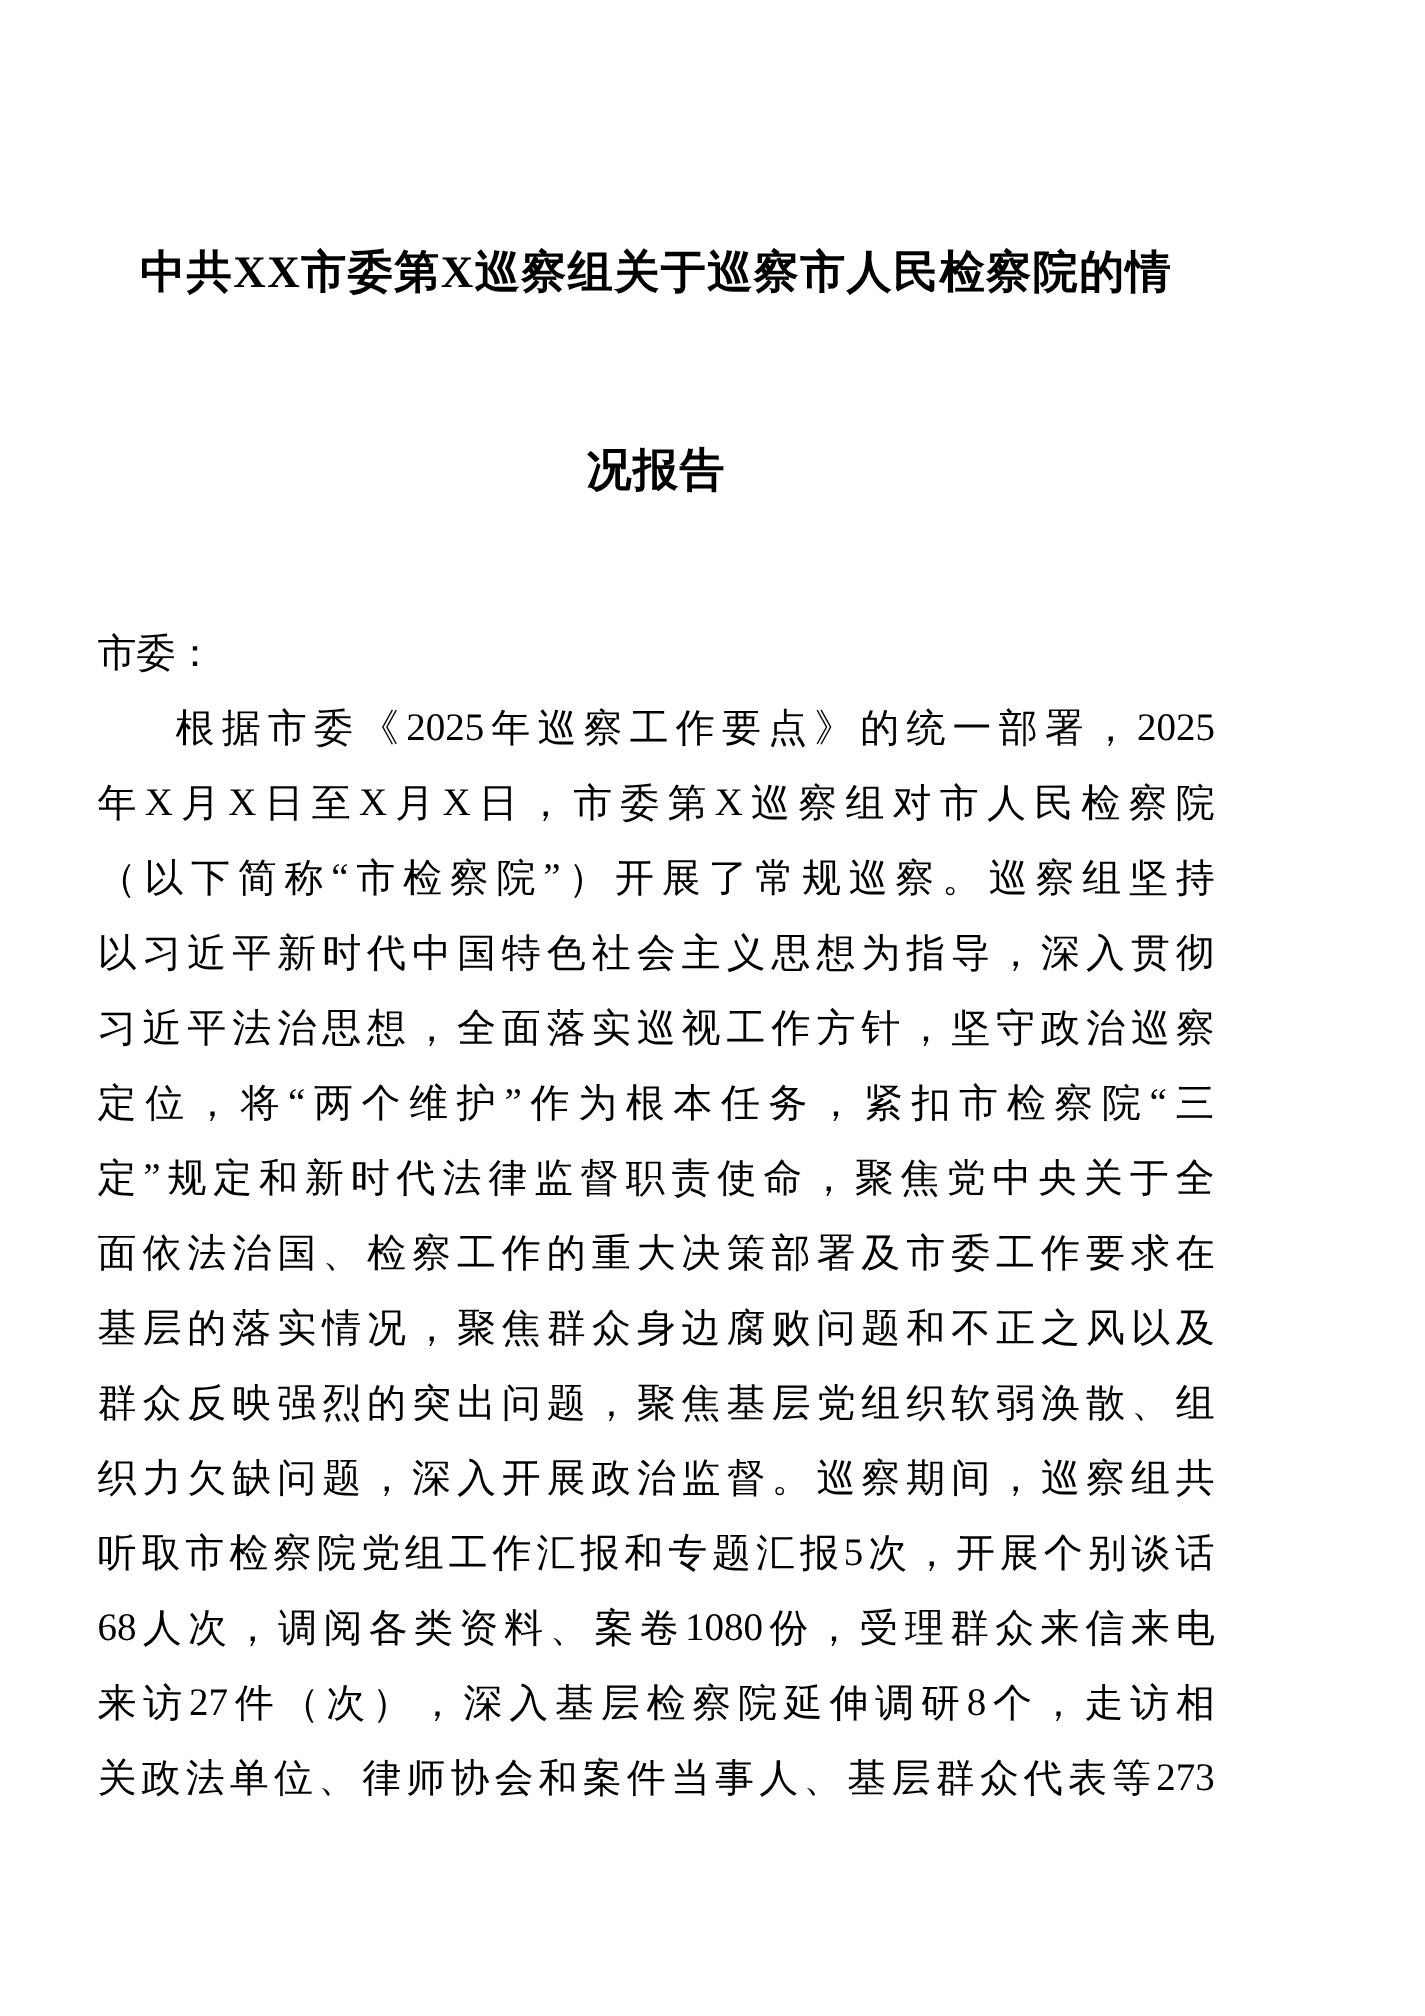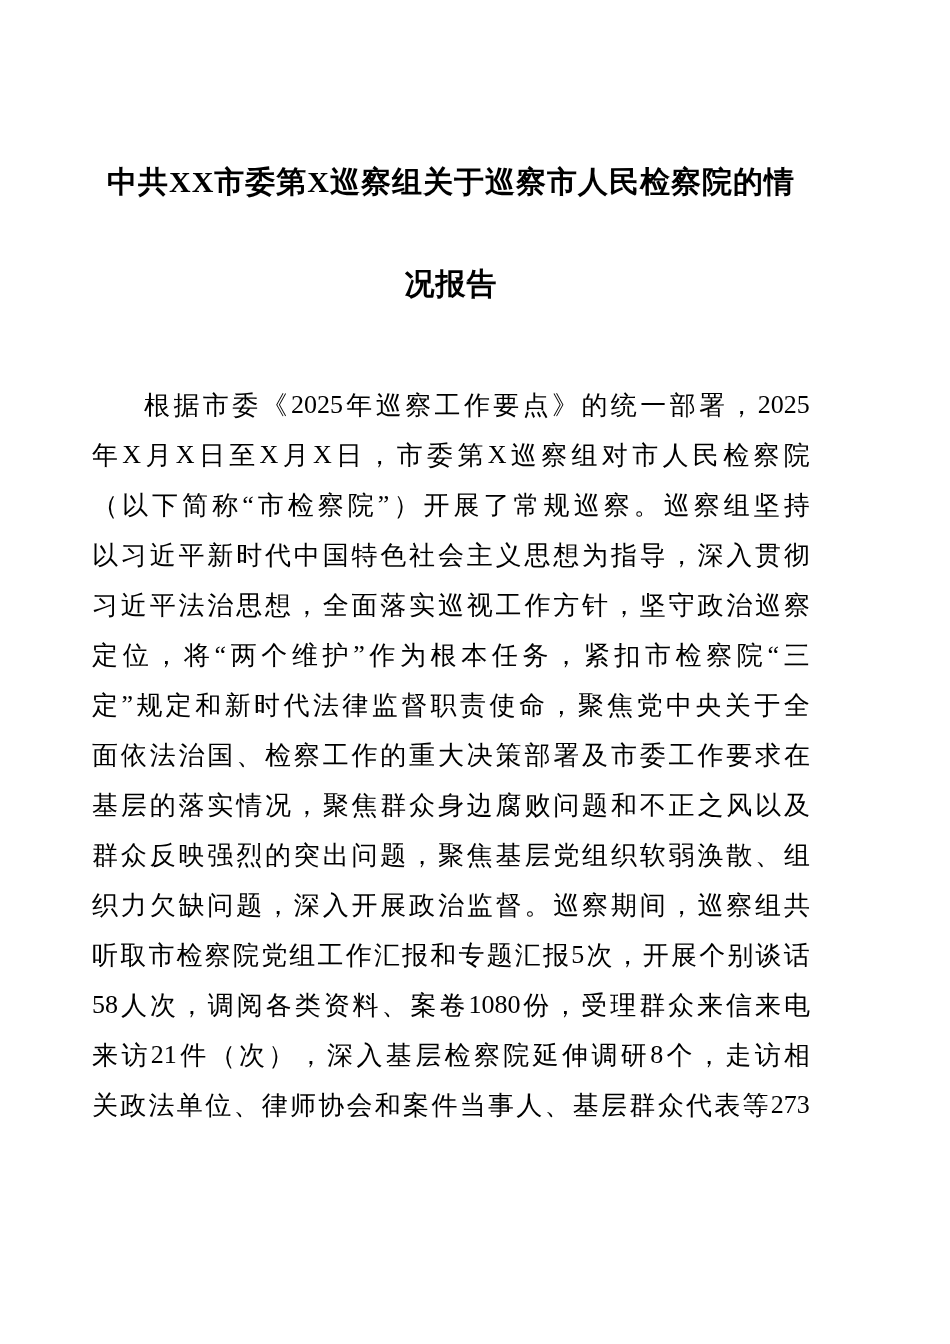--- a/index.html
+++ b/index.html
@@ -6,34 +6,34 @@
   html, body { background: #e9e9e9; }
   .page {
     position: relative;
     width: 950px;
     height: 1344px;
     margin: 0 auto;
     background: #ffffff;
     color: #000000;
     font-family: "Liberation Serif", "DejaVu Serif", serif;
     overflow: hidden;
-    padding-left: 92px;
+    padding-left: 65px;
     padding-right: 140px;
   }
   .doc-title {
     text-align: center;
     font-weight: bold;
     font-size: 30px;
     line-height: 44px;
     height: 44px;
     letter-spacing: 1px;
     white-space: nowrap;
   }
   .doc-title.first { margin-top: 160px; }
-  .doc-title.second { margin-top: 58px; }
+  .doc-title.second { margin-top: 88px; }
   .body-lines {
     margin-top: 74px;
     font-size: 26px;
   }
   .line {
     height: 50px;
     display: flex;
     align-items: center;
     white-space: nowrap;
   }
@@ -42,20 +42,21 @@
   .line.indent { padding-left: 52px; }
   .line span { display: inline-block; }
 </style>
 </head>
 <body>
 
 <div class="page">
   <div class="doc-title first">中共XX市委第X巡察组关于巡察市人民检察院的情</div>
   <div class="doc-title second">况报告</div>
   <div class="body-lines">
+      <div class="line left">市委：</div>
       <div class="line justify indent">
         <span>根</span>
         <span>据</span>
         <span>市</span>
         <span>委</span>
         <span>《</span>
         <span>2025</span>
         <span>年</span>
         <span>巡</span>
         <span>察</span>
@@ -364,21 +365,21 @@
         <span>次</span>
         <span>，</span>
         <span>开</span>
         <span>展</span>
         <span>个</span>
         <span>别</span>
         <span>谈</span>
         <span>话</span>
       </div>
       <div class="line justify">
-        <span>58</span>
+        <span>68</span>
         <span>人</span>
         <span>次</span>
         <span>，</span>
         <span>调</span>
         <span>阅</span>
         <span>各</span>
         <span>类</span>
         <span>资</span>
         <span>料</span>
         <span>、</span>
@@ -392,21 +393,21 @@
         <span>群</span>
         <span>众</span>
         <span>来</span>
         <span>信</span>
         <span>来</span>
         <span>电</span>
       </div>
       <div class="line justify">
         <span>来</span>
         <span>访</span>
-        <span>21</span>
+        <span>27</span>
         <span>件</span>
         <span>（</span>
         <span>次</span>
         <span>）</span>
         <span>，</span>
         <span>深</span>
         <span>入</span>
         <span>基</span>
         <span>层</span>
         <span>检</span>

